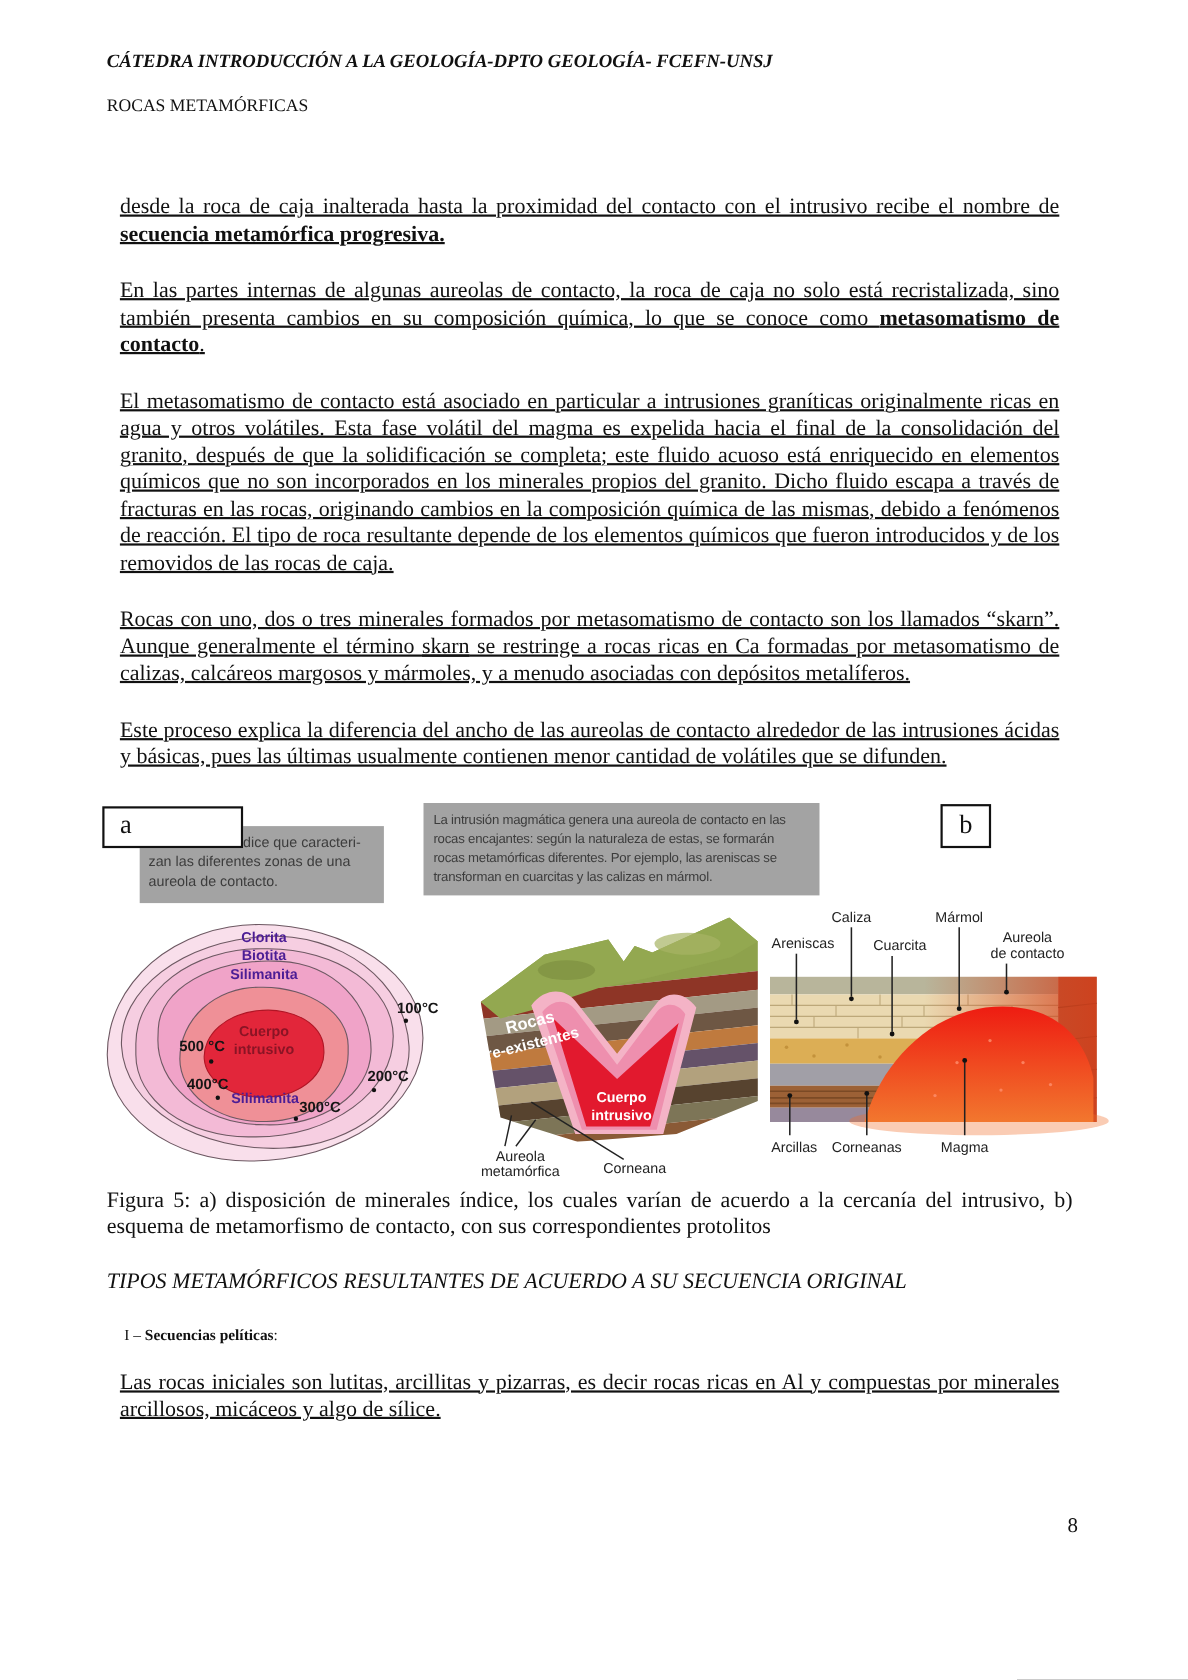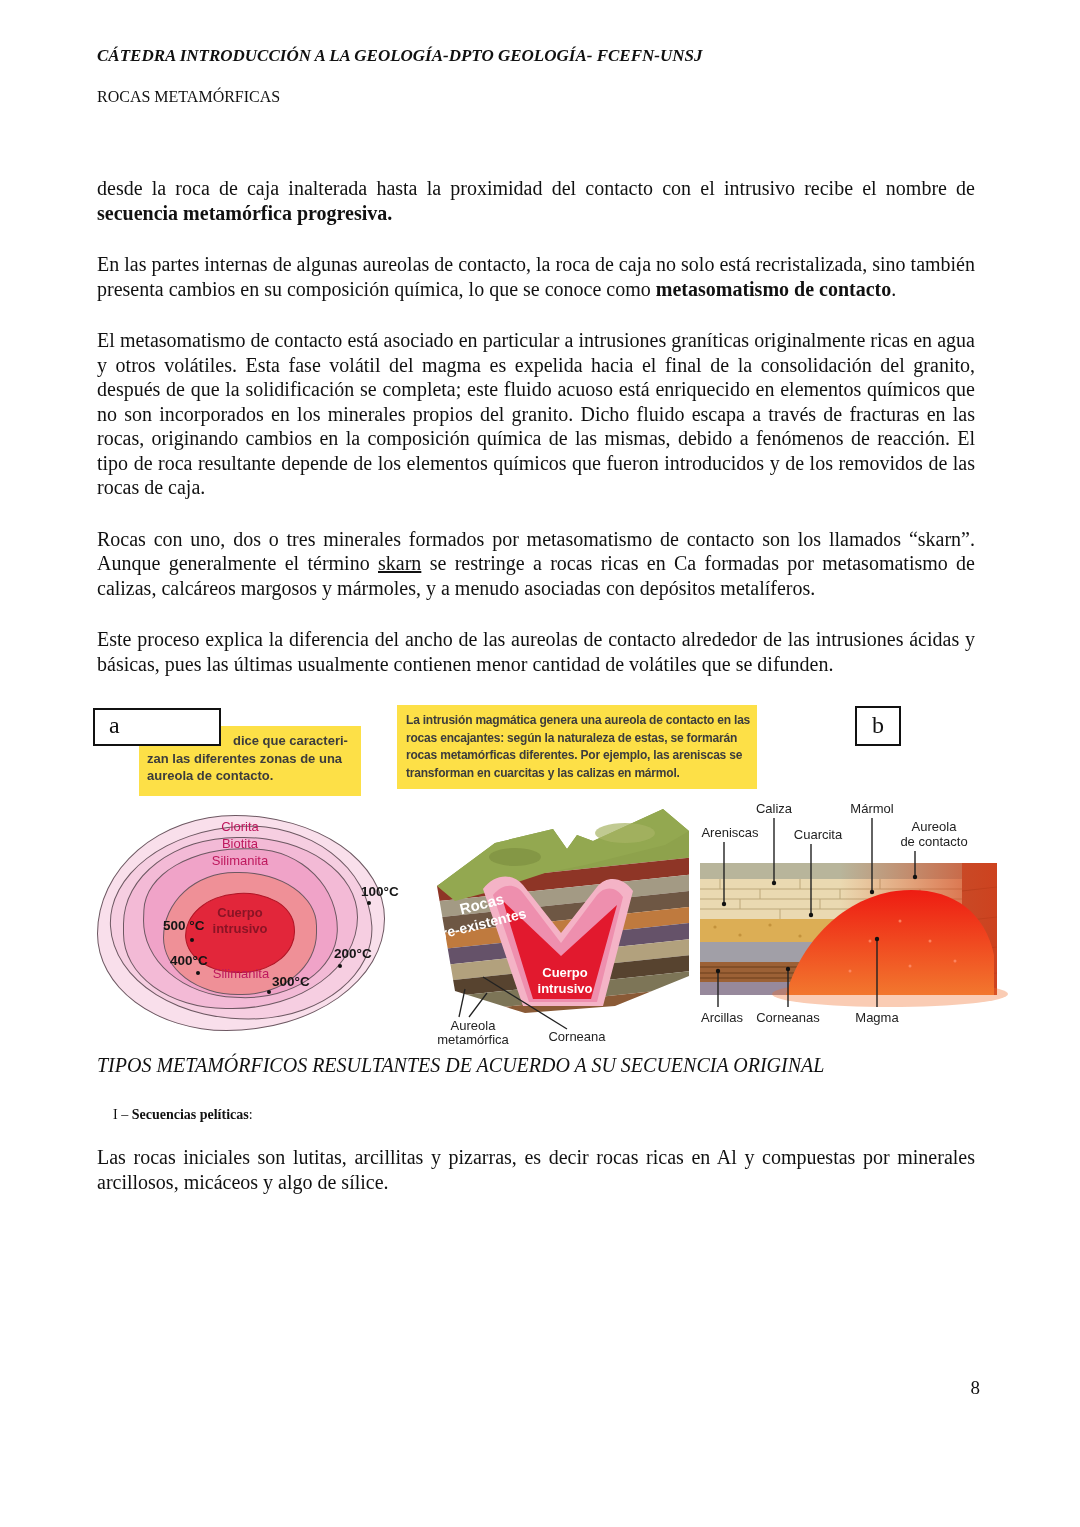--- a/index.html
+++ b/index.html
@@ -9,54 +9,54 @@
     background:#ffffff;
     margin:0 auto;
     font-family:"Liberation Serif",serif;
     color:#111;
     overflow:hidden;
     box-sizing:border-box;
     padding:46px 105px 0 97px;
   }
   .hdr-italic{font-size:17px;font-weight:bold;font-style:italic;margin:0 0 22px;}
   .hdr-bold{font-size:16px;font-weight:normal;margin:0 0 70px;}
-  p.body{font-size:20px;line-height:24.5px;text-align:justify;margin:0 0 27px;}
+  p.body{font-size:20px;line-height:24.5px;text-align:justify;margin:0 12px 27px;text-decoration:underline;}
   p.body .u{text-decoration:underline;}
   .fig-wrap{
     position:relative;
     width:915px;height:345px;
     margin:14px 0 6px -7px;
     font-family:"Liberation Sans",sans-serif;
   }
   .letter-box{
     position:absolute;z-index:3;background:#fff;border:2px solid #111;
     font-family:"Liberation Serif",serif;font-size:24px;color:#111;
     box-sizing:border-box;
   }
   .a-box{left:3px;top:5px;width:128px;height:38px;padding:2px 0 0 14px;}
   .b-box{left:765px;top:3px;width:46px;height:40px;text-align:center;padding-top:4px;}
   .peach{
-    position:absolute;background:#fde047;color:#3c3c3c;
-    font-size:12px;line-height:17.5px;font-weight:bold;letter-spacing:-0.2px;
-    box-sizing:border-box;z-index:1;margin-left:12px;
+    position:absolute;background:#a3a3a3;color:#3c3c3c;
+    font-size:12px;line-height:17.5px;font-weight:normal;letter-spacing:-0.2px;
+    box-sizing:border-box;z-index:1;
   }
   .a-cap{left:37px;top:23px;width:222px;height:70px;padding:6px 8px;font-size:13px;letter-spacing:0;}
   .a-cap .ln1{padding-left:86px;}
   .mid-cap{left:295px;top:2px;width:360px;height:84px;padding:7px 9px;}
   .cap-ln{white-space:nowrap;}
   
   .dia-a{position:absolute;left:5px;top:95px;width:310px;height:250px;}
   .blob{position:absolute;border:1px solid #6d5862;box-sizing:border-box;}
   .b1{left:2px;top:17px;width:288px;height:216px;background:#f9dfeb;border-radius:48% 52% 55% 45% / 55% 48% 52% 45%;}
   .b2{left:15px;top:28px;width:262px;height:194px;background:#f6cee1;border-radius:52% 48% 45% 55% / 48% 55% 45% 52%;transform:rotate(-3deg);}
   .b3{left:28px;top:39px;width:235px;height:172px;background:#f3bad6;border-radius:50% 50% 55% 45% / 52% 48% 55% 45%;}
   .b4{left:48px;top:50px;width:195px;height:150px;background:#f0a3c8;border-radius:55% 45% 50% 50% / 45% 55% 48% 52%;transform:rotate(2deg);}
   .b5{left:68px;top:74px;width:154px;height:123px;background:#ef9097;border-radius:48% 52% 50% 50% / 55% 45% 52% 48%;}
   .b6{left:90px;top:95px;width:110px;height:80px;background:#e2263a;border:1px solid #b01525;border-radius:50% 50% 48% 52% / 52% 48% 50% 50%;transform:rotate(-4deg);}
-  .zl{position:absolute;font-size:13px;font-weight:400;color:#be185d;text-align:center;}
+  .zl{position:absolute;font-size:13px;font-weight:700;color:#4c1d95;text-align:center;}
   .tl{position:absolute;font-size:13.5px;font-weight:bold;color:#151515;}
   .ctr{color:#8a1425;font-weight:bold;}
   .dot{position:absolute;width:4px;height:4px;background:#111;border-radius:50%;}
   svg text{font-family:"Liberation Sans",sans-serif;}
   .svg-lbl{font-size:13px;fill:#222222;}
   .svg-wht{font-size:13px;font-weight:bold;fill:#ffffff;}
   .fig-caption{font-size:20px;line-height:24.5px;text-align:justify;margin:0 0 26px;}
   .h2-italic{font-size:20px;font-style:italic;margin:0 0 30px;}
   .seq-line{font-size:14px;margin:0 16px 22px;}
   .page-num{position:absolute;right:100px;bottom:128px;font-size:19px;}
@@ -262,20 +262,21 @@
       <text x="30" y="46" class="svg-lbl" text-anchor="middle">Areniscas</text>
       <text x="118" y="48" class="svg-lbl" text-anchor="middle">Cuarcita</text>
       <text x="234" y="40" class="svg-lbl" text-anchor="middle">Aureola</text>
       <text x="234" y="55" class="svg-lbl" text-anchor="middle">de contacto</text>
       <text x="22" y="231" class="svg-lbl" text-anchor="middle">Arcillas</text>
       <text x="88" y="231" class="svg-lbl" text-anchor="middle">Corneanas</text>
       <text x="177" y="231" class="svg-lbl" text-anchor="middle">Magma</text>
     </svg>
   </div>
 
+  <p class="fig-caption">Figura 5: a) disposición de minerales índice, los cuales varían de acuerdo a la cercanía del intrusivo, b) esquema de metamorfismo de contacto, con sus correspondientes protolitos</p>
 
   <p class="h2-italic">TIPOS METAMÓRFICOS RESULTANTES DE ACUERDO A SU SECUENCIA ORIGINAL</p>
 
   <p class="seq-line"><span>I – </span><strong>Secuencias pelíticas</strong><span>:</span></p>
 
   <p class="body">Las rocas iniciales son lutitas, arcillitas y pizarras, es decir rocas ricas en Al y compuestas por minerales arcillosos, micáceos y algo de sílice.</p>
 
   <div class="page-num">8</div>
 
 </div>

